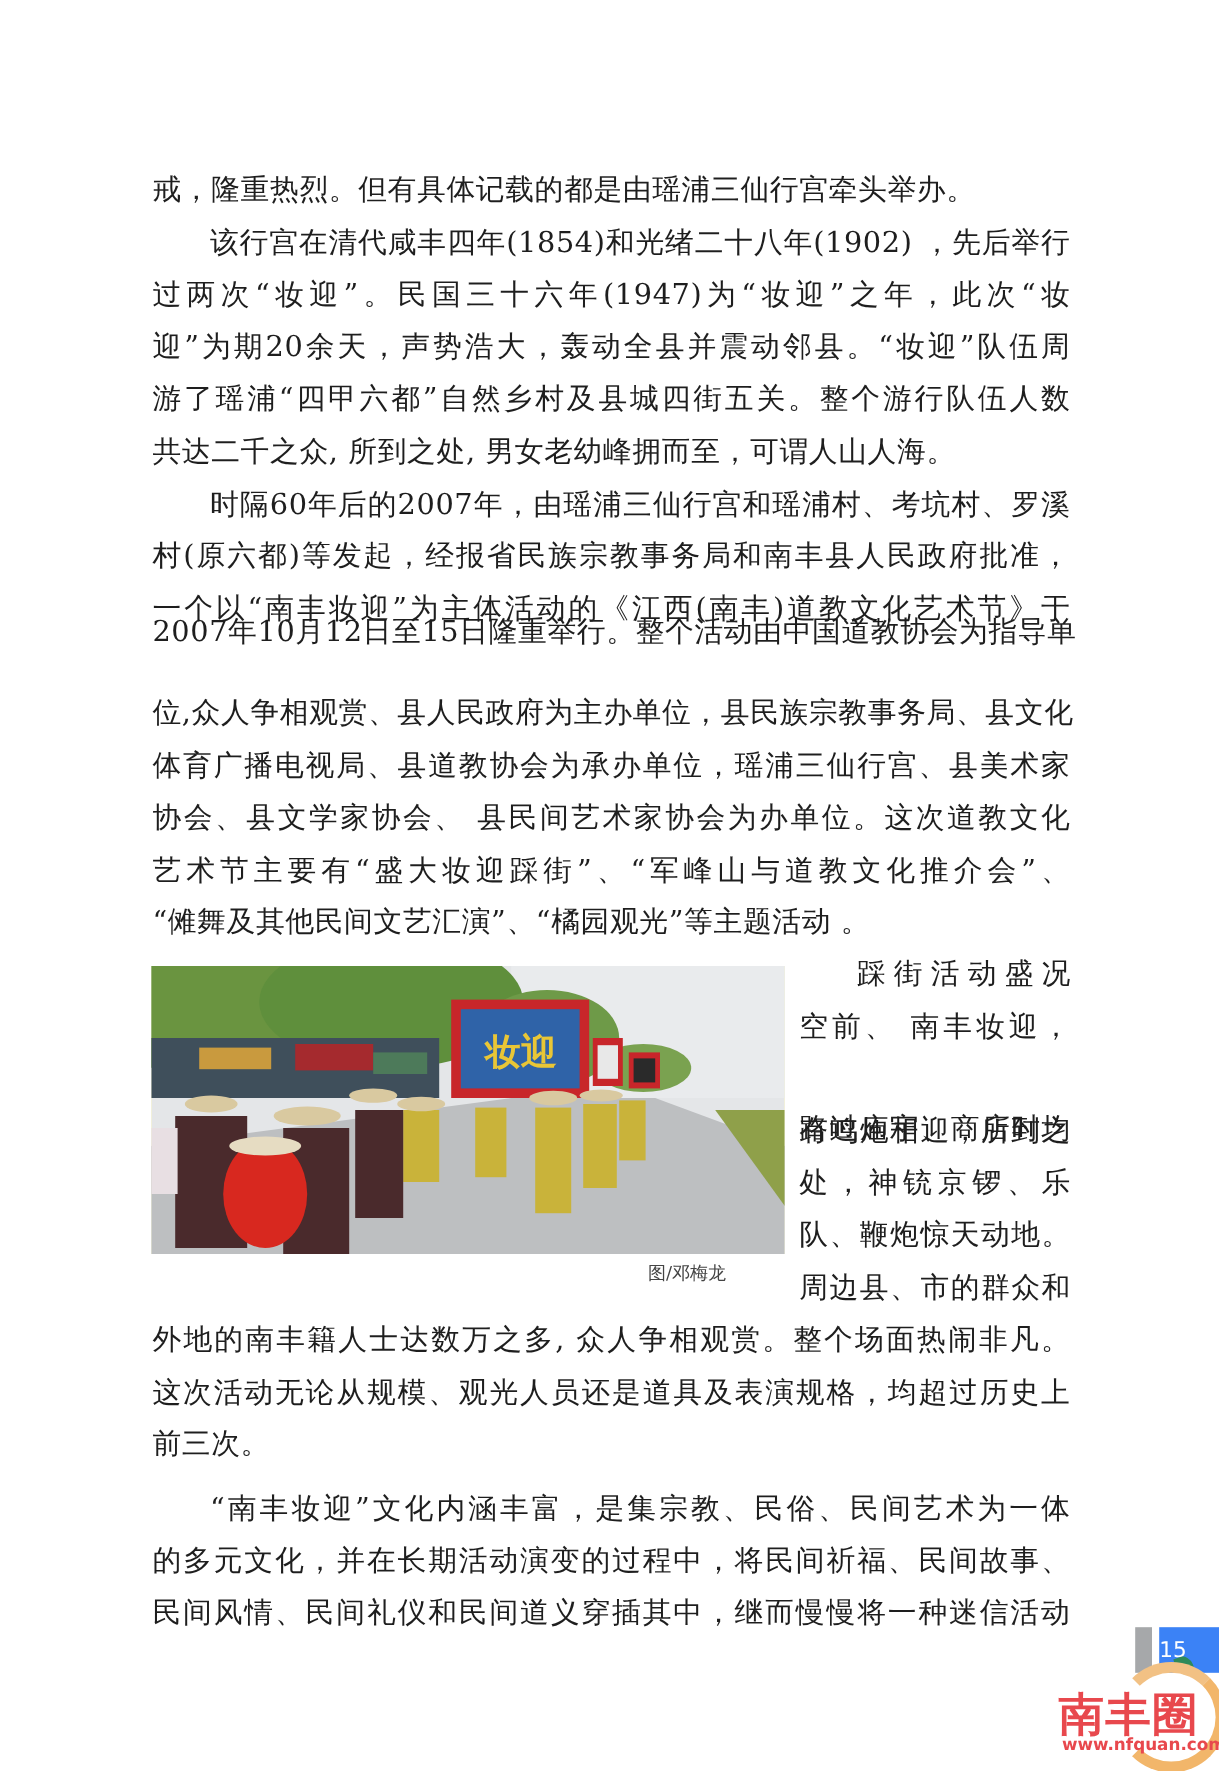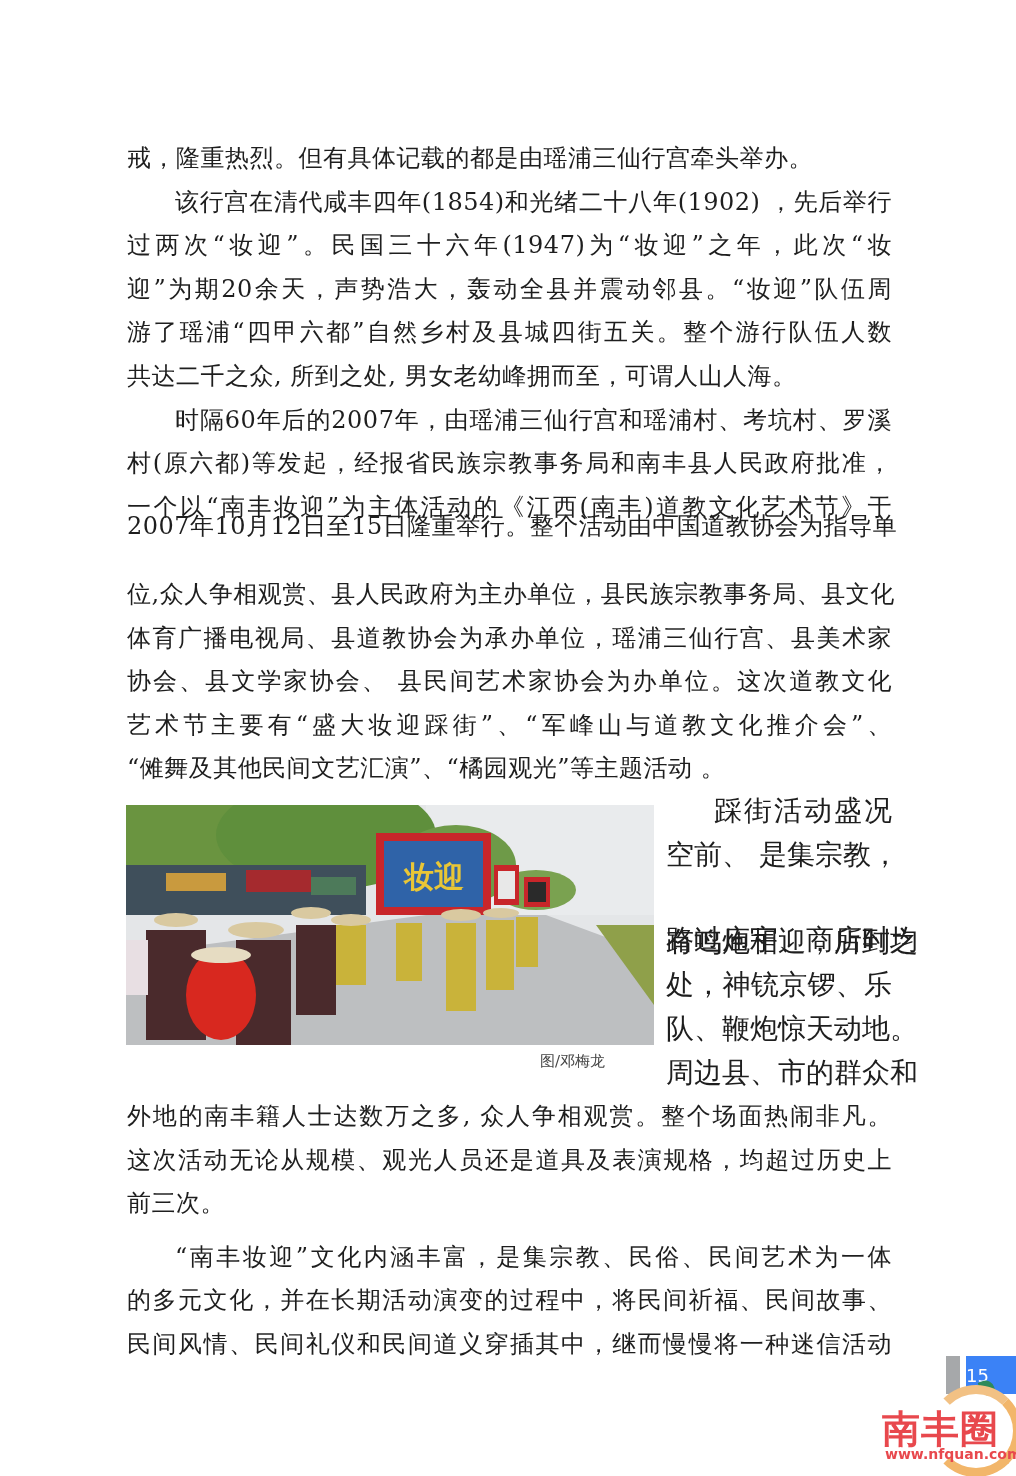--- a/index.html
+++ b/index.html
@@ -5,21 +5,21 @@
   html, body { margin: 0; padding: 0; background: #ffffff; }
   body { width: 1016px; height: 1476px; position: relative; overflow: hidden;
          font-family: "DejaVu Serif", "Liberation Serif", serif; color: #1e1e1e; }
   .page { position: absolute; left: 0; top: 0; width: 1016px; height: 1476px; }
   .line { position: absolute; left: 127px; width: 765px; height: 40px;
           font-size: 24px; line-height: 40px; white-space: nowrap;
           text-align: justify; text-align-last: justify; letter-spacing: 0.5px; }
   .line.last { text-align-last: left; }
   .line.indent { padding-left: 48px; width: 717px; }
   .side { position: absolute; left: 666px; width: 226px; height: 40px;
-          font-size: 28px; line-height: 40px; white-space: nowrap;
+          font-size: 24px; line-height: 40px; white-space: nowrap;
           text-align: justify; text-align-last: justify; }
   .side.indent { padding-left: 48px; width: 178px; }
 
   .photo { position: absolute; left: 126px; top: 805px; width: 528px; height: 240px;
            overflow: hidden; background: #fef9c3; }
   .caption { position: absolute; left: 540px; top: 1052px; font-size: 15px;
              color: #444; font-family: "DejaVu Serif", serif; }
 
   .pn-strip { position: absolute; left: 946px; top: 1356px; width: 14px; height: 38px; background: #a6a8aa; }
   .pn-box { position: absolute; left: 966px; top: 1356px; width: 50px; height: 38px; background: #3b82f6;
@@ -112,21 +112,21 @@
       </g>
       <ellipse cx="95" cy="190" rx="35" ry="45" fill="#d8281f"></ellipse>
       <ellipse cx="95" cy="150" rx="30" ry="8" fill="#e6dcc2"></ellipse>
       <rect x="0" y="135" width="22" height="55" fill="#e8dfe3"></rect>
     </svg>
   </div>
   <div class="caption">图/邓梅龙</div>
 
   <div id="side-lines">
       <div class="side indent" style="top: 791px;">踩街活动盛况</div>
-      <div class="side" style="top: 834.6px;">空前、 是集宗教，</div>
+      <div class="side" style="top: 834.6px;">空前、 南丰妆迎，</div>
       <div class="side" style="top: 920px;">路过庙宇、商店时均</div>
       <div class="side" style="top: 921.8px;">有鸣炮相迎，所到之</div>
       <div class="side" style="top: 965.4px;">处，神铳京锣、乐</div>
       <div class="side" style="top: 1009px;">队、鞭炮惊天动地。</div>
       <div class="side" style="top: 1052.6px;">周边县、市的群众和</div>
     </div>
   <div id="bottom-lines">
       <div class="line" style="top: 1096px;">外地的南丰籍人士达数万之多, 众人争相观赏。整个场面热闹非凡。</div>
       <div class="line" style="top: 1139.6px;">这次活动无论从规模、观光人员还是道具及表演规格，均超过历史上</div>
       <div class="line last" style="top: 1183.2px;">前三次。</div>

